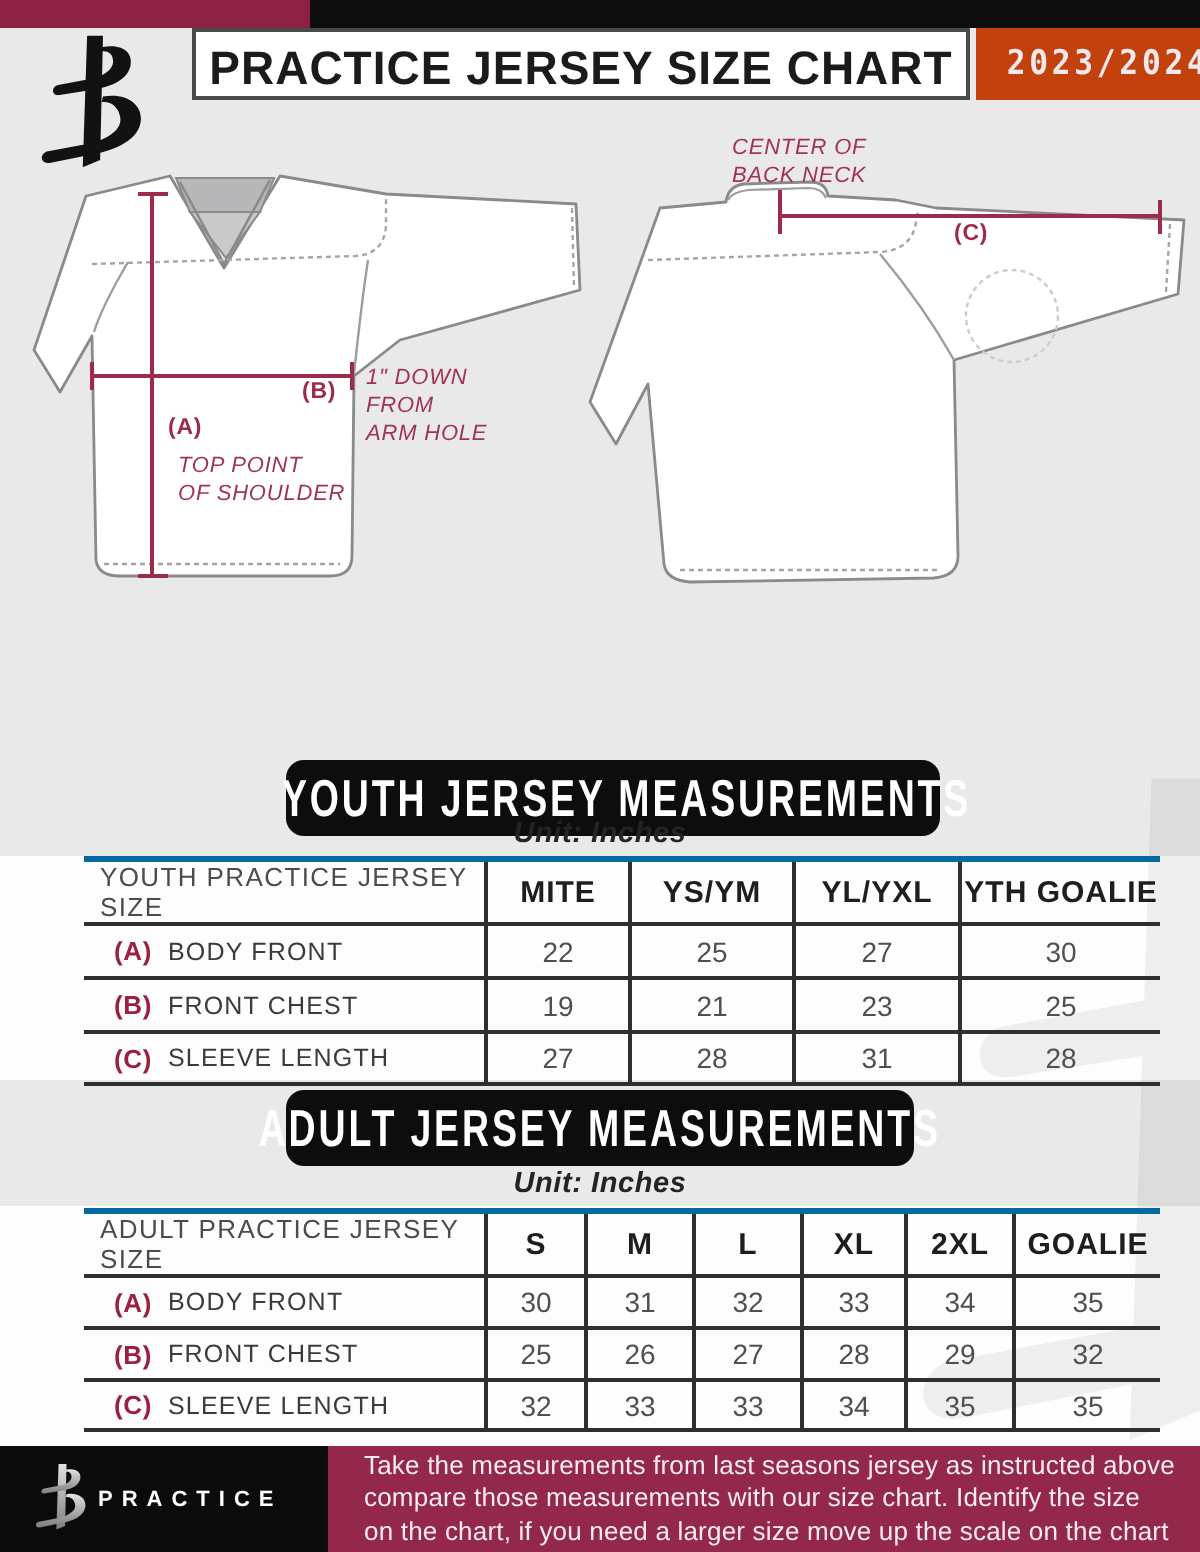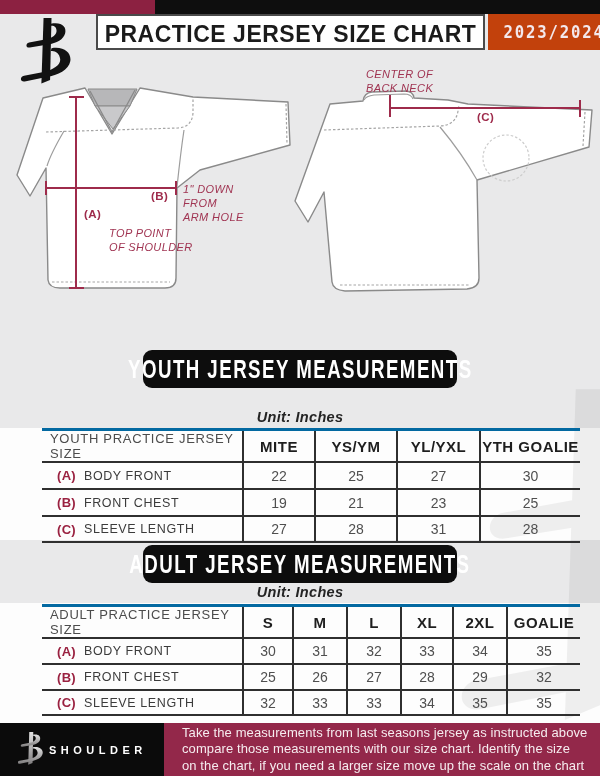--- a/index.html
+++ b/index.html
@@ -129,21 +129,21 @@
       <path d="M46,188 L176,188"></path>
       <path d="M46,181 L46,195"></path>
       <path d="M176,181 L176,195"></path>
       <path d="M390,108 L580,108"></path>
       <path d="M390,95 L390,117"></path>
       <path d="M580,100 L580,117"></path>
     </g>
   </svg>
 
   <div class="abs ann-key" style="left:84px;top:208px;">(A)</div>
-  <div class="abs ann-text" style="left:89px;top:226px;margin-left:20px;">
+  <div class="abs ann-text" style="left:89px;top:226px;">
     <div>TOP POINT</div>
     <div>OF SHOULDER</div>
   </div>
   <div class="abs ann-key" style="left:151px;top:190px;">(B)</div>
   <div class="abs ann-text" style="left:183px;top:182px;">
     <div>1" DOWN</div>
     <div>FROM</div>
     <div>ARM HOLE</div>
   </div>
   <div class="abs ann-text" style="left:366px;top:67px;">
@@ -157,21 +157,21 @@
   <div class="abs band" style="top:603px;height:120px;"></div>
 
   <svg class="abs watermark" width="262" height="378" viewBox="0 0 72 104">
     <g fill="#000000">
       <path d="M34,2 L45,2 L43,88 L31,93 Z"></path>
       <path d="M44,10 C59,7 66,14 64,23 C62,32 52,37 40,39 L15,43 C9,44 9,37 14,36 L36,32 C46,30 52,25 52,20 C52,14 48,12 43,13 Z"></path>
       <path d="M45,44 C63,41 73,51 71,62 C69,74 54,81 38,84 L8,90 C1,91 1,83 7,82 L34,77 C48,74 58,67 57,59 C56,51 50,47 44,48 Z"></path>
     </g>
   </svg>
 
-  <div class="abs pill" style="top:350px;">
+  <div class="abs pill" style="top:380px;padding-left:13px;">
     <span>YOUTH JERSEY MEASUREMENTS</span>
   </div>
   <div class="abs unit" style="top:409px;">Unit: Inches</div>
 
   <div class="abs size-table" style="top:428px;grid-template-columns:202px 72px 82px 83px 99px;grid-template-rows:30px 27px 27px 26px;">
     <div class="cell firstcol">
         <span class="th-size">YOUTH PRACTICE JERSEY SIZE</span>
       </div>
     <div class="cell">
         <span class="th">MITE</span>
@@ -343,21 +343,21 @@
           <stop offset="0" stop-color="#e2e2e2"></stop>
             <stop offset="1" stop-color="#7e7c7d"></stop>
         </linearGradient>
       </defs>
       <g fill="url(#silver)">
         <path d="M34,2 L45,2 L43,88 L31,93 Z"></path>
         <path d="M44,10 C59,7 66,14 64,23 C62,32 52,37 40,39 L15,43 C9,44 9,37 14,36 L36,32 C46,30 52,25 52,20 C52,14 48,12 43,13 Z"></path>
         <path d="M45,44 C63,41 73,51 71,62 C69,74 54,81 38,84 L8,90 C1,91 1,83 7,82 L34,77 C48,74 58,67 57,59 C56,51 50,47 44,48 Z"></path>
       </g>
     </svg>
-    <span class="brand-text">SHOULDER</span>
+    <span class="brand-text">PRACTICE</span>
   </div>
   <div class="abs footer-maroon">
     <div>Take the measurements from last seasons jersey as instructed above</div>
     <div>compare those measurements  with our size chart. Identify the size</div>
     <div>on the chart, if you need a larger size move up the scale on the chart</div>
   </div>
 
 </div>
 
 </body></html>

